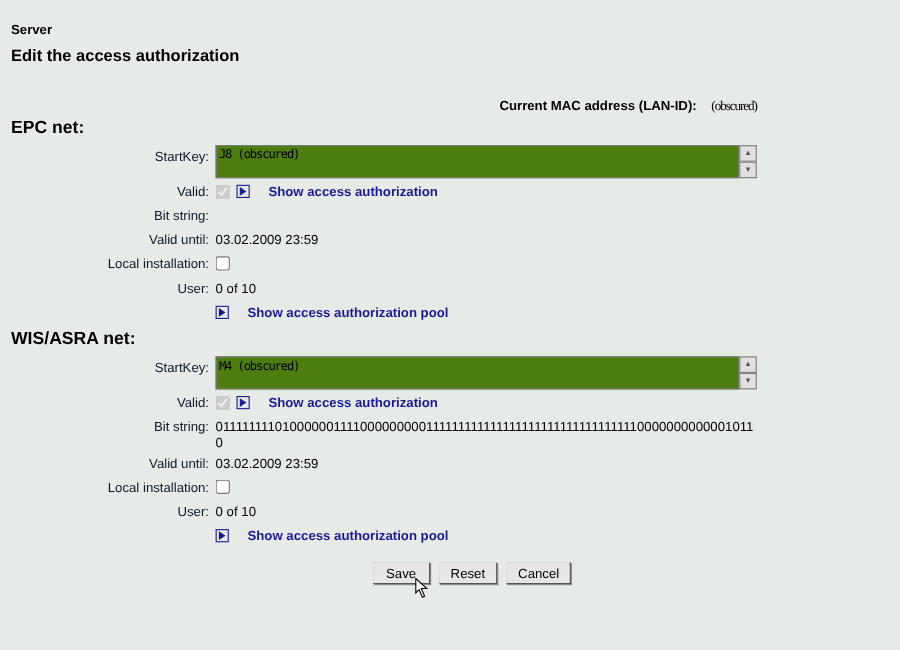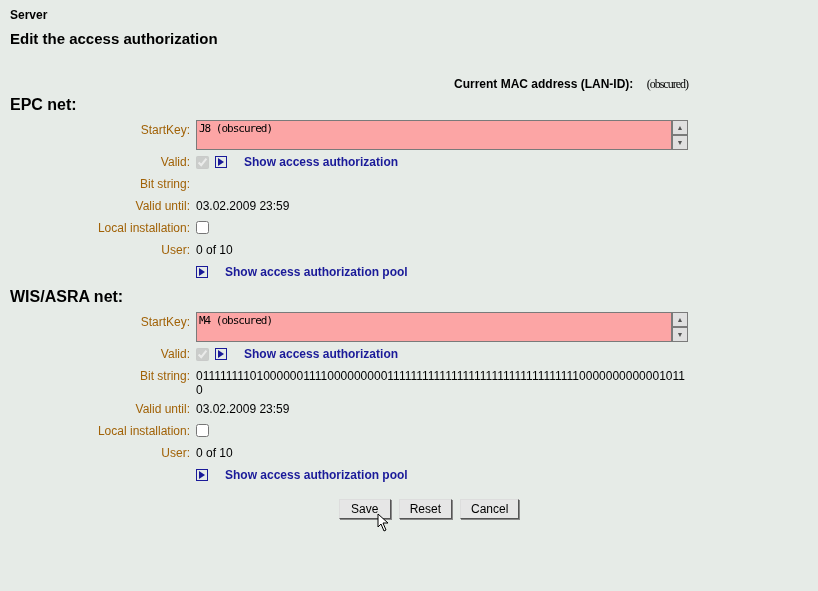--- a/index.html
+++ b/index.html
@@ -7,21 +7,21 @@
     padding: 0;
     background: #e6ebe7;
     font-family: Arial, Helvetica, sans-serif;
     font-size: 12px;
     color: #000;
     width: 818px;
     height: 591px;
     overflow: hidden;
   }
   .page {
-    padding: 8px 10px 10px 10px;
+    padding: 20px 10px 10px 10px;
     box-sizing: border-box;
     width: 698px;
   }
   .hdr-server {
     font-size: 12px;
     font-weight: bold;
     margin: 0 0 8px 0;
   }
   .hdr-title {
     font-size: 15px;
@@ -50,21 +50,21 @@
     align-items: flex-start;
     margin: 2px 0;
     min-height: 20px;
   }
   .label {
     flex: 0 0 180px;
     text-align: right;
     padding-right: 6px;
     padding-top: 3px;
     font-size: 12px;
-    color: #a16207;
+    color: #0f172a;
   }
   .val {
     flex: 1 1 auto;
     padding-top: 3px;
     font-size: 12px;
     display: flex;
     align-items: center;
     gap: 6px;
     flex-wrap: wrap;
   }
@@ -76,21 +76,21 @@
   }
   textarea.startkey {
     flex: 1 1 auto;
     height: 30px;
     resize: none;
     font-family: "Segoe Script", monospace;
     font-size: 11px;
     letter-spacing: -1px;
     padding: 1px 2px;
     border: 1px solid #7a7a7a;
-    background: #fca5a5;
+    background: #4d7c0f;
     box-sizing: border-box;
     overflow: hidden;
   }
   .spinbtns {
     display: inline-flex;
     flex-direction: column;
     width: 16px;
   }
   .spinbtns button {
     flex: 1 1 50%;

